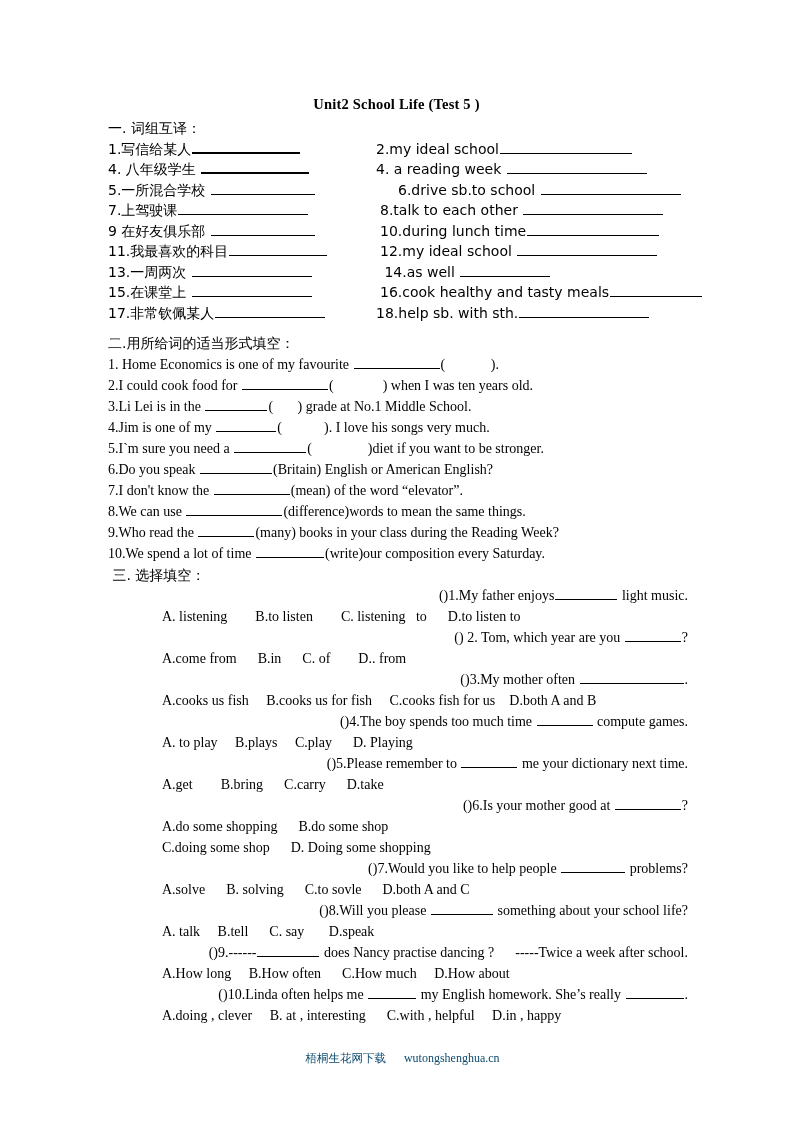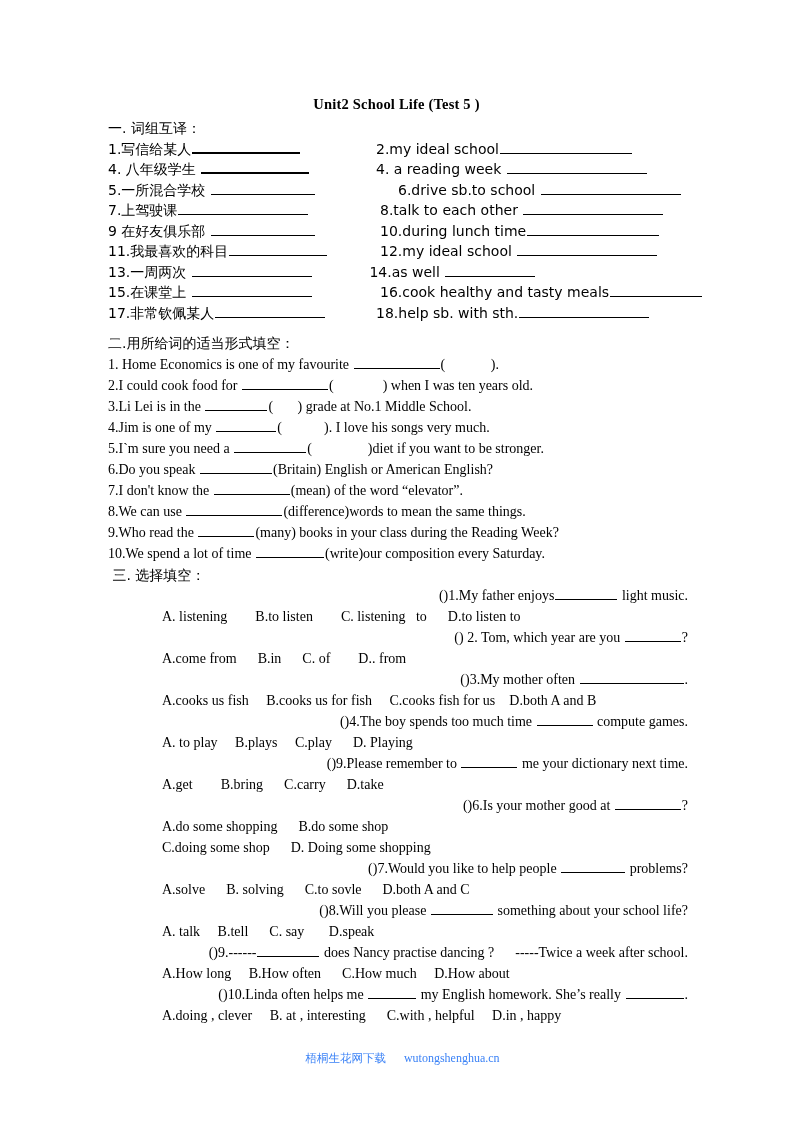--- a/index.html
+++ b/index.html
@@ -97,21 +97,21 @@
     width: 46px;
     white-space: pre;
   }
   .footer {
     position: absolute;
     left: 0;
     top: 1036px;
     width: 793px;
     text-align: center;
     font-size: 12px;
-    color: #3b82f6;
+    color: #0c4a6e;
     white-space: pre;
   }
   .footer .cn { font-family: "DejaVu Sans", sans-serif; font-size: 11.5px; }
   .footer .url { font-family: "Liberation Serif", serif; font-size: 12px; }
   .cnfont {
     font-family: "DejaVu Sans", "Liberation Sans", sans-serif;
   }
 </style>
 </head>
 <body>
@@ -143,21 +143,21 @@
         <div class="pair-row">
           <div class="left"><span class="cnfont">9 在好友俱乐部 </span><span class="blk" style="width: 104px;"></span></div>
           <div class="right" style="left: 272px;"><span class="cnfont">10.during lunch time</span><span class="blk" style="width: 132px;"></span></div>
         </div>
         <div class="pair-row">
           <div class="left"><span class="cnfont">11.我最喜欢的科目</span><span class="blk" style="width: 98px;"></span></div>
           <div class="right" style="left: 272px;"><span class="cnfont">12.my ideal school </span><span class="blk" style="width: 140px;"></span></div>
         </div>
         <div class="pair-row">
           <div class="left"><span class="cnfont">13.一周两次 </span><span class="blk" style="width: 120px;"></span></div>
-          <div class="right" style="left: 257px;"><span class="cnfont"> 14.as well </span><span class="blk" style="width: 90px;"></span></div>
+          <div class="right" style="left: 272px;"><span class="cnfont"> 14.as well </span><span class="blk" style="width: 90px;"></span></div>
         </div>
         <div class="pair-row">
           <div class="left"><span class="cnfont">15.在课堂上 </span><span class="blk" style="width: 120px;"></span></div>
           <div class="right" style="left: 272px;"><span class="cnfont">16.cook healthy and tasty meals</span><span class="blk" style="width: 92px;"></span></div>
         </div>
         <div class="pair-row">
           <div class="left"><span class="cnfont">17.非常钦佩某人</span><span class="blk" style="width: 110px;"></span></div>
           <div class="right" style="left: 268px;"><span class="cnfont">18.help sb. with sth.</span><span class="blk" style="width: 130px;"></span></div>
         </div>
       </div>
@@ -179,21 +179,21 @@
     <div class="sec-heading cnfont" style="margin-top:1px;"> 三. 选择填空：</div>
     <div id="part3-rows">
         <div class="mc-line"><span class="paren">(</span><span>)1.My father enjoys</span><span class="blk" style="width: 62px;"></span><span> light music.</span></div>
         <div class="opt-line">A. listening        B.to listen        C. listening   to      D.to listen to</div>
         <div class="mc-line"><span class="paren">(</span><span>) 2. Tom, which year are you </span><span class="blk" style="width: 56px;"></span><span>?</span></div>
         <div class="opt-line">A.come from      B.in      C. of        D.. from</div>
         <div class="mc-line"><span class="paren">(</span><span>)3.My mother often </span><span class="blk" style="width: 104px;"></span><span>.</span></div>
         <div class="opt-line">A.cooks us fish     B.cooks us for fish     C.cooks fish for us    D.both A and B</div>
         <div class="mc-line"><span class="paren">(</span><span>)4.The boy spends too much time </span><span class="blk" style="width: 56px;"></span><span> compute games.</span></div>
         <div class="opt-line">A. to play     B.plays     C.play      D. Playing</div>
-        <div class="mc-line"><span class="paren">(</span><span>)9.Please remember to </span><span class="blk" style="width: 56px;"></span><span> me your dictionary next time.</span></div>
+        <div class="mc-line"><span class="paren">(</span><span>)5.Please remember to </span><span class="blk" style="width: 56px;"></span><span> me your dictionary next time.</span></div>
         <div class="opt-line">A.get        B.bring      C.carry      D.take</div>
         <div class="mc-line"><span class="paren">(</span><span>)6.Is your mother good at </span><span class="blk" style="width: 66px;"></span><span>?</span></div>
         <div class="opt-line">A.do some shopping      B.do some shop</div>
         <div class="opt-line">C.doing some shop      D. Doing some shopping</div>
         <div class="mc-line"><span class="paren">(</span><span>)7.Would you like to help people </span><span class="blk" style="width: 64px;"></span><span> problems?</span></div>
         <div class="opt-line">A.solve      B. solving      C.to sovle      D.both A and C</div>
         <div class="mc-line"><span class="paren">(</span><span>)8.Will you please </span><span class="blk" style="width: 62px;"></span><span> something about your school life?</span></div>
         <div class="opt-line">A. talk     B.tell      C. say       D.speak</div>
         <div class="mc-line"><span class="paren">(</span><span>)9.------</span><span class="blk" style="width: 62px;"></span><span> does Nancy practise dancing ?      -----Twice a week after school.</span></div>
         <div class="opt-line">A.How long     B.How often      C.How much     D.How about</div>

